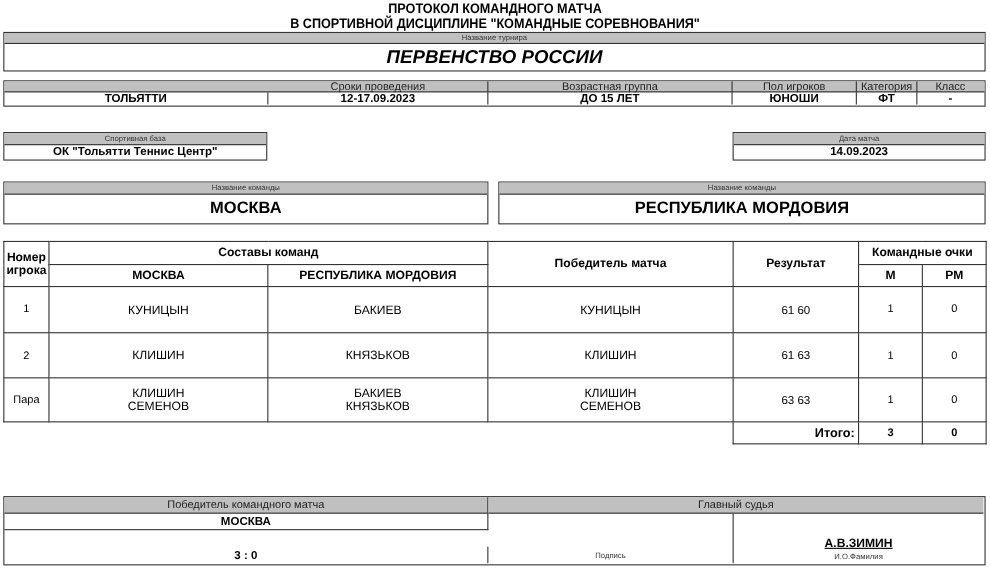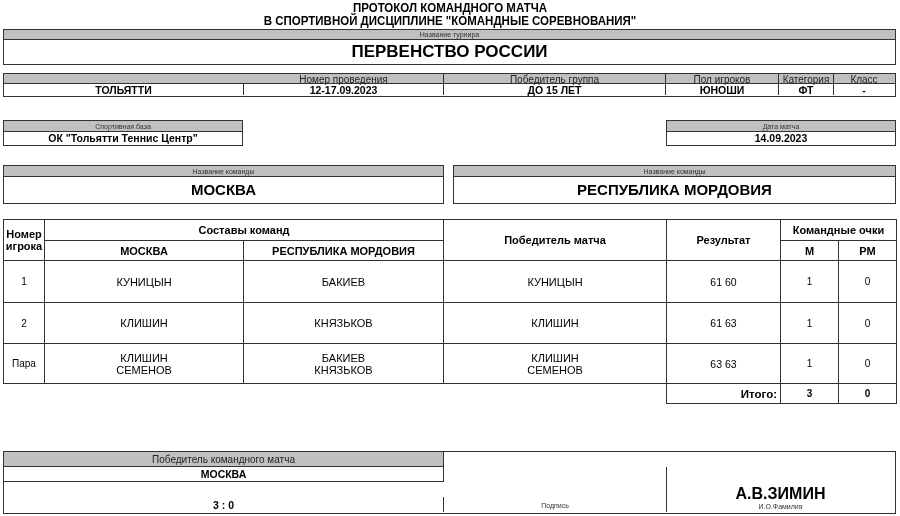--- a/index.html
+++ b/index.html
@@ -7,44 +7,44 @@
   body { position: relative; font-family: "Liberation Sans", sans-serif; color: #000; }
   .abs { position: absolute; }
   .title { left: 0; width: 900px; text-align: center; font-weight: bold; font-size: 12.5px; line-height: 13px; transform: scaleX(0.92); }
   .grey { background: #c0c0c0; }
   .box { border: 1.5px solid #333; }
   .cell { position: absolute; display: flex; align-items: center; justify-content: center; text-align: center; }
   .hl { border-right: 1px solid #333; }
   .lbl { font-size: 10px; color: #222; }
   .lbl-s { font-size: 7px; color: #333; }
   .val { font-size: 10.5px; font-weight: bold; }
-  .big { font-size: 17px; font-weight: bold; }
+  .big { font-size: 17px; font-weight: bold; font-style: italic; }
   table.m { position: absolute; left: 3px; top: 219px; border-collapse: collapse; }
   table.m td { border: 1.5px solid #333; text-align: center; vertical-align: middle; font-size: 11px; padding: 0; }
   .th-b { font-weight: bold; font-size: 10.5px; }
   .th-s { font-weight: bold; font-size: 8px; }
   .th-n { font-weight: bold; font-size: 7.5px; line-height: 12px; }
 </style>
 </head>
 <body>
 
 <div class="abs title" style="top:2px;">ПРОТОКОЛ КОМАНДНОГО МАТЧА</div>
 <div class="abs title" style="top:15px;">В СПОРТИВНОЙ ДИСЦИПЛИНЕ "КОМАНДНЫЕ СОРЕВНОВАНИЯ"</div>
 
 <div class="abs box" style="left:3px; top:29px; width:893px; height:36px;">
   <div class="cell grey lbl-s" style="left:0; top:0; width:100%; height:10px; border-bottom:1.5px solid #333;">Название турнира</div>
   <div class="cell big" style="left:0; top:10px; width:100%; height:23px;">ПЕРВЕНСТВО РОССИИ</div>
 </div>
 
 <div class="abs box" style="left:3px; top:73px; width:893px; height:24px;">
   <div class="abs grey" style="left:0; top:0; width:100%; height:10px; border-bottom:1.5px solid #333;"></div>
   <div class="cell val hl" style="left:0; top:10px; width:240px; height:11px;">ТОЛЬЯТТИ</div>
-  <div class="cell lbl hl" style="left:240px; top:0; width:200px; height:10px;">Номер проведения</div>
+  <div class="cell lbl hl" style="left:240px; top:0; width:200px; height:10px;">Сроки проведения</div>
   <div class="cell val hl" style="left:240px; top:10px; width:200px; height:11px;">12-17.09.2023</div>
-  <div class="cell lbl hl" style="left:440px; top:0; width:222px; height:10px;">Победитель группа</div>
+  <div class="cell lbl hl" style="left:440px; top:0; width:222px; height:10px;">Возрастная группа</div>
   <div class="cell val hl" style="left:440px; top:10px; width:222px; height:11px;text-align:right;">ДО 15 ЛЕТ</div>
   <div class="cell lbl hl" style="left:662px; top:0; width:113px; height:10px;">Пол игроков</div>
   <div class="cell val hl" style="left:662px; top:10px; width:113px; height:11px;">ЮНОШИ</div>
   <div class="cell lbl hl" style="left:775px; top:0; width:55px; height:10px;">Категория</div>
   <div class="cell val hl" style="left:775px; top:10px; width:55px; height:11px;">ФТ</div>
   <div class="cell lbl" style="left:830px; top:0; width:60px; height:10px;">Класс</div>
   <div class="cell val" style="left:830px; top:10px; width:60px; height:11px;">-</div>
 </div>
 
 <div class="abs box" style="left:3px; top:120px; width:240px; height:26px;">
@@ -133,20 +133,21 @@
     <td style="font-weight:bold; font-size:10px;">0</td>
   </tr>
 </tbody>
   </table>
 
 <div class="abs box" style="left:3px; top:451px; width:893px; height:63px;">
   <div class="cell grey lbl hl" style="left:0; top:0; width:440px; height:15px; border-bottom:1.5px solid #333;">Победитель командного матча</div>
   <div class="cell val hl" style="left:0; top:15px; width:440px; height:15px; border-bottom:1.5px solid #333;">МОСКВА</div>
   <div class="cell val hl" style="left:0; top:45px; width:440px; height:15px;">3 : 0</div>
 
+  <div class="cell grey lbl" style="left:440px; top:0; width:450px; height:15px; border-bottom:1.5px solid #333;">Главный судья</div>
   <div class="abs hl" style="left:440px; top:15px; width:223px; height:45px;">
     <div class="cell lbl-s" style="left:0; bottom:2px; width:100%; height:10px;">Подпись</div>
   </div>
   <div class="abs" style="left:663px; top:15px; width:227px; height:45px;">
-    <div class="cell val" style="left:0; top:20px; width:100%; height:14px; font-size:16px;">А.В.ЗИМИН</div>
+    <div class="cell val" style="left:0; top:20px; width:100%; height:14px; font-size:11px;text-decoration:underline;">А.В.ЗИМИН</div>
     <div class="cell lbl-s" style="left:0; top:34px; width:100%; height:10px;">И.О.Фамилия</div>
   </div>
 </div>
 
 </body></html>

